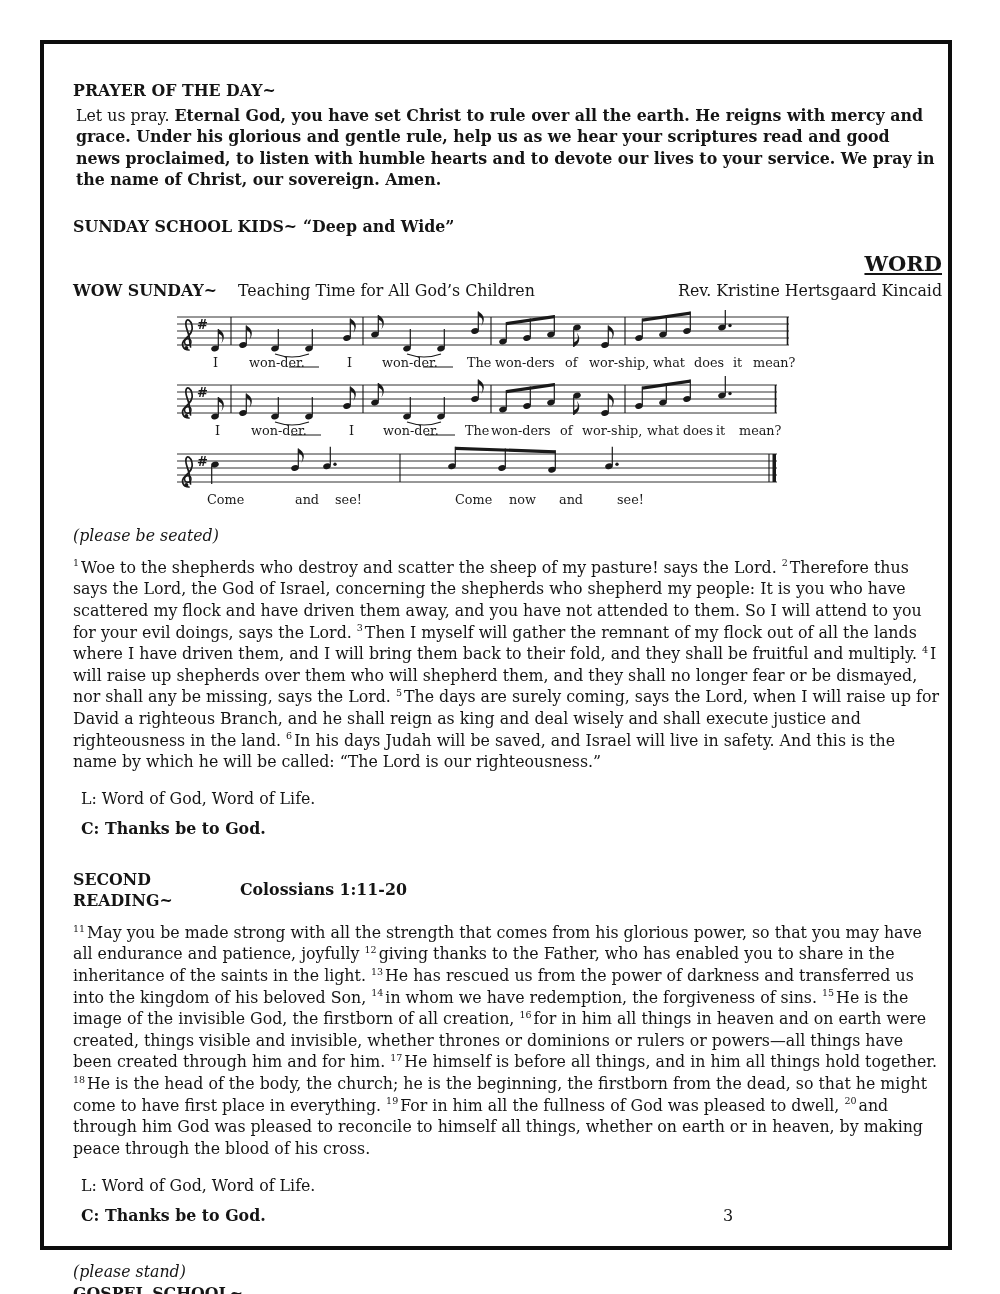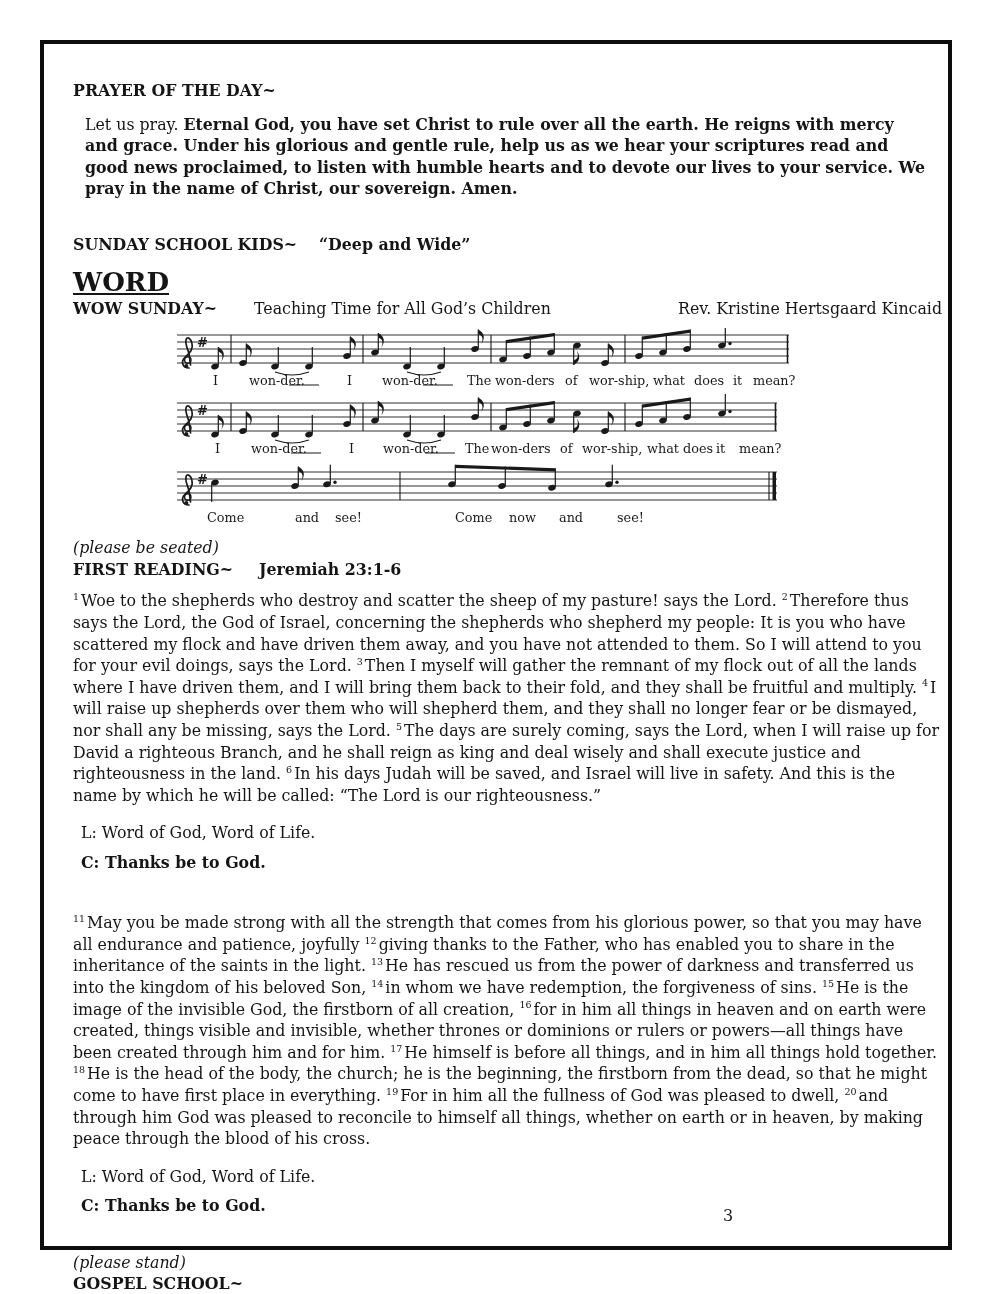--- a/index.html
+++ b/index.html
@@ -12,27 +12,27 @@
     position:absolute;left:40px;top:40px;width:912px;height:1210px;
     border:4px solid #0d0d0d;box-sizing:border-box;background:#fff;
   }
   .content{
     position:absolute;left:73px;top:80px;width:869px;
     font-size:15.8px;line-height:21.6px;
   }
   .b{font-weight:bold;}
   .i{font-style:italic;}
   .section-heading{font-weight:bold;}
-  .row{display:flex;align-items:center;gap:16px;}
+  .row{display:flex;align-items:center;}
   .lbl-ss{width:230px;font-weight:bold;flex:none;}
   .lbl-wow{width:165px;font-weight:bold;flex:none;}
   .lbl-rd1{width:170px;font-weight:bold;flex:none;}
   .lbl-rd2{width:167px;font-weight:bold;flex:none;}
   .word-title{
-    text-align:left;font-weight:bold;font-size:26px;line-height:26px;
+    text-align:right;font-weight:bold;font-size:21px;line-height:26px;
     margin-top:13px;
   }
   .word-title span{text-decoration:underline;}
   .wow-leader{margin-left:auto;}
   .gap-lg{height:22px;}
   .gap-md{height:21px;}
   .music-wrap{margin:9px 0 0 104px;width:622px;height:207px;position:relative;}
   sup.vn{font-size:9.5px;line-height:0;margin-right:2px;font-weight:normal;}
   .reading-text{margin-top:10px;}
   .resp{margin:8px;}
@@ -40,21 +40,21 @@
   svg text{font-family:"DejaVu Serif","Liberation Serif",serif;}
 </style>
 </head>
 <body>
 
 <div class="page-border"></div>
 
 <div class="content">
 
   <div class="section-heading">PRAYER OF THE DAY~</div>
-  <p style="margin:12px;"><span>Let us pray. </span><span class="b">Eternal God, you have set Christ to rule over all the earth. He reigns with mercy and grace. Under his glorious and gentle rule, help us as we hear your scriptures read and good news proclaimed, to listen with humble hearts and to devote our lives to your service. We pray in the name of Christ, our sovereign. Amen.</span></p>
+  <p style="margin:3px;"><span>Let us pray. </span><span class="b">Eternal God, you have set Christ to rule over all the earth. He reigns with mercy and grace. Under his glorious and gentle rule, help us as we hear your scriptures read and good news proclaimed, to listen with humble hearts and to devote our lives to your service. We pray in the name of Christ, our sovereign. Amen.</span></p>
 
   <div class="gap-lg"></div>
 
   <div class="row">
     <span class="lbl-ss">SUNDAY SCHOOL KIDS~</span>
     <span class="b">“Deep and Wide”</span>
   </div>
 
   <div class="word-title"><span>WORD</span></div>
 
@@ -257,32 +257,32 @@
           <text x="118" y="194" font-size="12.8" fill="#191919">and</text>
           <text x="158" y="194" font-size="12.8" fill="#191919">see!</text>
           <text x="278" y="194" font-size="12.8" fill="#191919">Come</text>
           <text x="332" y="194" font-size="12.8" fill="#191919">now</text>
           <text x="382" y="194" font-size="12.8" fill="#191919">and</text>
           <text x="440" y="194" font-size="12.8" fill="#191919">see!</text>
         </g>
       </svg>
   </div>
 
-  <div class="i" style="margin-top:2px;">(please be seated)</div>
-
-  <div class="row">
-    <span class="lbl-rd1">FIRST READING~</span>
-    <span class="b">Jeremiah 23:1-6</span>
-  </div>
+  <div class="i" style="margin-top:8px;">(please be seated)</div>
+
   <p class="reading-text"><sup class="vn">1</sup>Woe to the shepherds who destroy and scatter the sheep of my pasture! says the Lord. <sup class="vn">2</sup>Therefore thus says the Lord, the God of Israel, concerning the shepherds who shepherd my people: It is you who have scattered my flock and have driven them away, and you have not attended to them. So I will attend to you for your evil doings, says the Lord. <sup class="vn">3</sup>Then I myself will gather the remnant of my flock out of all the lands where I have driven them, and I will bring them back to their fold, and they shall be fruitful and multiply. <sup class="vn">4</sup>I will raise up shepherds over them who will shepherd them, and they shall no longer fear or be dismayed, nor shall any be missing, says the Lord. <sup class="vn">5</sup>The days are surely coming, says the Lord, when I will raise up for David a righteous Branch, and he shall reign as king and deal wisely and shall execute justice and righteousness in the land. <sup class="vn">6</sup>In his days Judah will be saved, and Israel will live in safety. And this is the name by which he will be called: “The Lord is our righteousness.”</p>
   <p class="resp">L: Word of God, Word of Life.</p>
   <p class="resp b">C: Thanks be to God.</p>
 
   <div class="gap-md"></div>
 
+  <div class="row">
+    <span class="lbl-rd2">SECOND READING~</span>
+    <span class="b">Colossians 1:11-20</span>
+  </div>
   <p class="reading-text"><sup class="vn">11</sup>May you be made strong with all the strength that comes from his glorious power, so that you may have all endurance and patience, joyfully <sup class="vn">12</sup>giving thanks to the Father, who has enabled you to share in the inheritance of the saints in the light. <sup class="vn">13</sup>He has rescued us from the power of darkness and transferred us into the kingdom of his beloved Son, <sup class="vn">14</sup>in whom we have redemption, the forgiveness of sins. <sup class="vn">15</sup>He is the image of the invisible God, the firstborn of all creation, <sup class="vn">16</sup>for in him all things in heaven and on earth were created, things visible and invisible, whether thrones or dominions or rulers or powers—all things have been created through him and for him. <sup class="vn">17</sup>He himself is before all things, and in him all things hold together. <sup class="vn">18</sup>He is the head of the body, the church; he is the beginning, the firstborn from the dead, so that he might come to have first place in everything. <sup class="vn">19</sup>For in him all the fullness of God was pleased to dwell, <sup class="vn">20</sup>and through him God was pleased to reconcile to himself all things, whether on earth or in heaven, by making peace through the blood of his cross.</p>
   <p class="resp">L: Word of God, Word of Life.</p>
   <p class="resp b">C: Thanks be to God.</p>
 
   <div style="height:27px;"></div>
 
   <div class="i">(please stand)</div>
   <div class="section-heading">GOSPEL SCHOOL~</div>
 
 </div>

